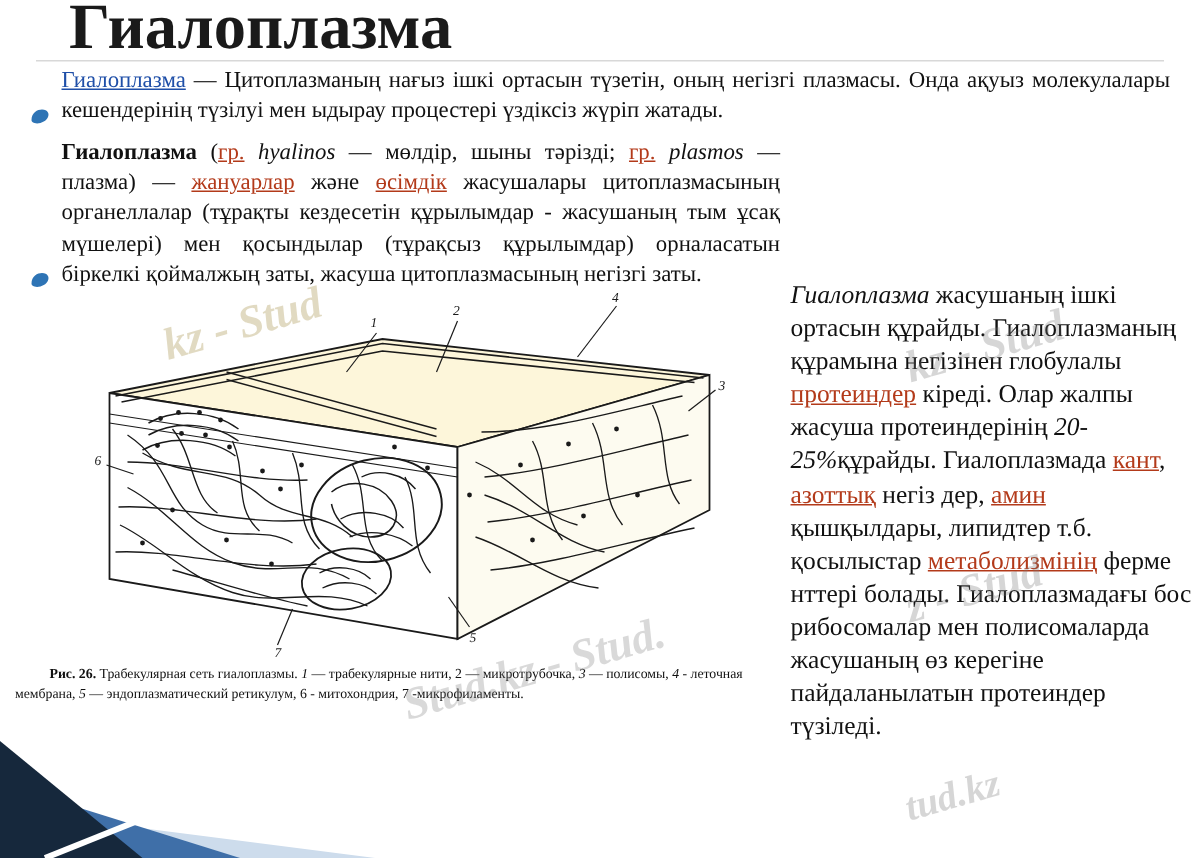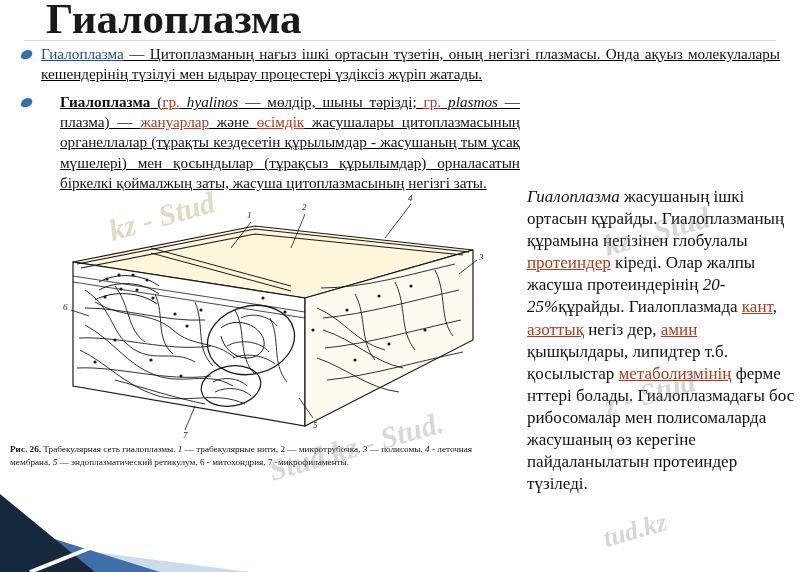--- a/index.html
+++ b/index.html
@@ -50,38 +50,37 @@
     top: 40px;
     width: 752px;
     height: 1px;
     background: #d8d8d8;
   }
 
   
   .bullet-block {
     position: absolute;
     display: flex;
-    align-items: flex-start;
-    text-decoration: underline;
+    align-items: flex-end;
   }
   .bullet-mark {
     width: 16px;
     min-width: 16px;
     margin-top: 5px;
     margin-right: 5px;
   }
   .bullet-mark svg { display: block; }
   .bullet-text {
     font-size: 15.2px;
     line-height: 1.33;
     color: #111111;
     text-align: justify;
   }
   #bullet1 { left: 20px; top: 44px; width: 760px; }
-  #bullet2 { left: 20px; top: 92px; width: 500px; gap: 19px; }
+  #bullet2 { left: 20px; top: 92px; width: 500px; }
 
   .lnk {
     color: #1f4fa8;
     text-decoration: underline;
   }
   .lnk-red {
     color: #b33a1a;
     text-decoration: underline;
   }
   .bold { font-weight: bold; }
@@ -111,21 +110,21 @@
 
   .fig-caption {
     position: absolute;
     left: 10px;
     top: 443px;
     width: 500px;
     font-size: 9.2px;
     line-height: 1.45;
     color: #111111;
   }
-  .fig-caption .cap-bold { font-weight: bold; }
+  .fig-caption .cap-bold { font-weight: bold; margin-left: 23px; }
   .fig-caption .cap-ital { font-style: italic; }
 
   
   .wm {
     position: absolute;
     color: rgba(120,120,120,0.30);
     font-family: "Liberation Serif", serif;
     font-style: italic;
     font-weight: bold;
     white-space: nowrap;

